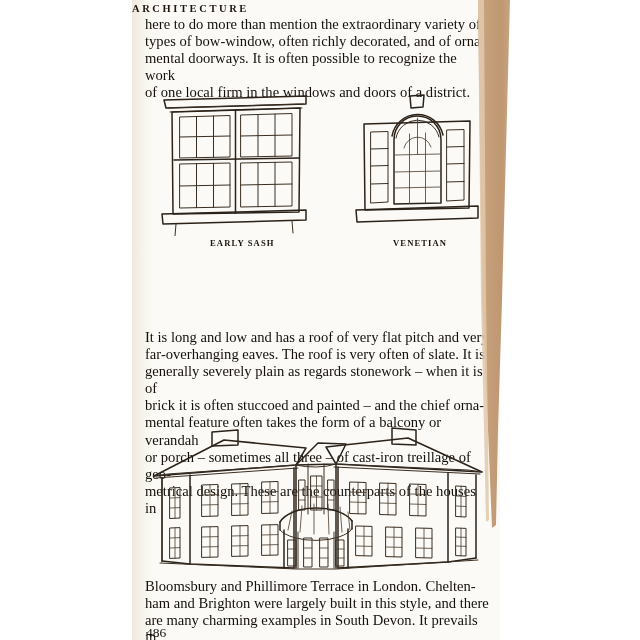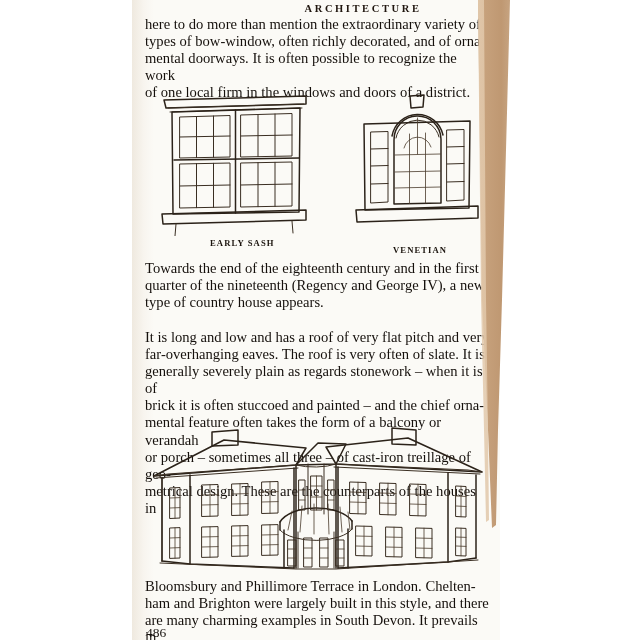--- a/index.html
+++ b/index.html
@@ -31,42 +31,42 @@
     clip-path:polygon(16px 0, 22px 0, 24px 300px, 26px 430px, 27px 520px, 24px 522px, 22px 430px, 19px 300px);
     background:linear-gradient(to right,#e8d2b8,#d9bb99);
     opacity:.85;
   }
   .voidTop{position:absolute;left:494px;top:0;width:146px;height:640px;background:#fff;
     clip-path:polygon(16px 0, 146px 0, 146px 640px, 6px 640px, 10px 525px, 14px 300px);}
 
   
   .page-head{
     position:absolute;left:132px;top:3px;width:368px;
-    text-align:center;font-size:10.5px;letter-spacing:2.6px;
-    color:#20160f;font-weight:600;padding-left:47px;
+    text-align:left;font-size:10.5px;letter-spacing:2.6px;
+    color:#20160f;font-weight:600;
   }
   .para{
     position:absolute;left:145px;width:345px;
     font-size:14.6px;line-height:17.1px;color:#15100c;
     text-align:left;white-space:pre-wrap;
   }
   #p1{top:16px;}
   #p2{top:260px;}
   #p3{top:329px;}
   #p4{top:578px;}
   .pageno{
     position:absolute;left:146px;top:625px;
     font-size:13.5px;color:#15100c;text-align:right;
   }
   .caption{
     position:absolute;font-size:8.6px;letter-spacing:1.1px;
     color:#1a130d;font-weight:700;
   }
   #capSash{left:210px;top:238px;}
-  #capVen{left:393px;top:238px;margin-top:7px;}
+  #capVen{left:393px;top:238px;}
 
   
   .fig{position:absolute;}
   #figSash{left:160px;top:86px;}
   #figVen{left:352px;top:92px;}
   #figHouse{left:146px;top:418px;}
   .fig svg{display:block;}
   .ink{fill:none;stroke:#2b2219;stroke-width:1.5;stroke-linecap:round;stroke-linejoin:round;}
   .ink-thin{fill:none;stroke:#3a2e22;stroke-width:1;stroke-linecap:round;stroke-linejoin:round;}
   .ink-hair{fill:none;stroke:#4a3b2c;stroke-width:.8;stroke-linecap:round;}
@@ -156,23 +156,20 @@
       <path class="ink-hair" d="M73.5 41 L73.5 111"></path>
       <path class="ink-hair" d="M43 63 L88.5 62"></path>
       <path class="ink-hair" d="M43 80 L88.5 79"></path>
       <path class="ink-hair" d="M43 96 L88.5 95"></path>
 
       <path class="ink" d="M4 118 L126 114 L126 126 L5 130 Z"></path>
     </svg>
   </div>
   <div class="caption" id="capVen">VENETIAN</div>
 
-  <div class="para" id="p2">Towards the end of the eighteenth century and in the first
-quarter of the nineteenth (Regency and George IV), a new
-type of country house appears.</div>
   <div class="para" id="p3">It is long and low and has a roof of very flat pitch and very
 far-overhanging eaves. The roof is very often of slate. It is
 generally severely plain as regards stonework – when it is of
 brick it is often stuccoed and painted – and the chief orna-
 mental feature often takes the form of a balcony or verandah
 or porch – sometimes all three – of cast-iron treillage of geo-
 metrical design. These are the counterparts of the houses in</div>
 
   <div class="fig" id="figHouse">
     <svg width="350" height="152" viewBox="0 0 350 152">

